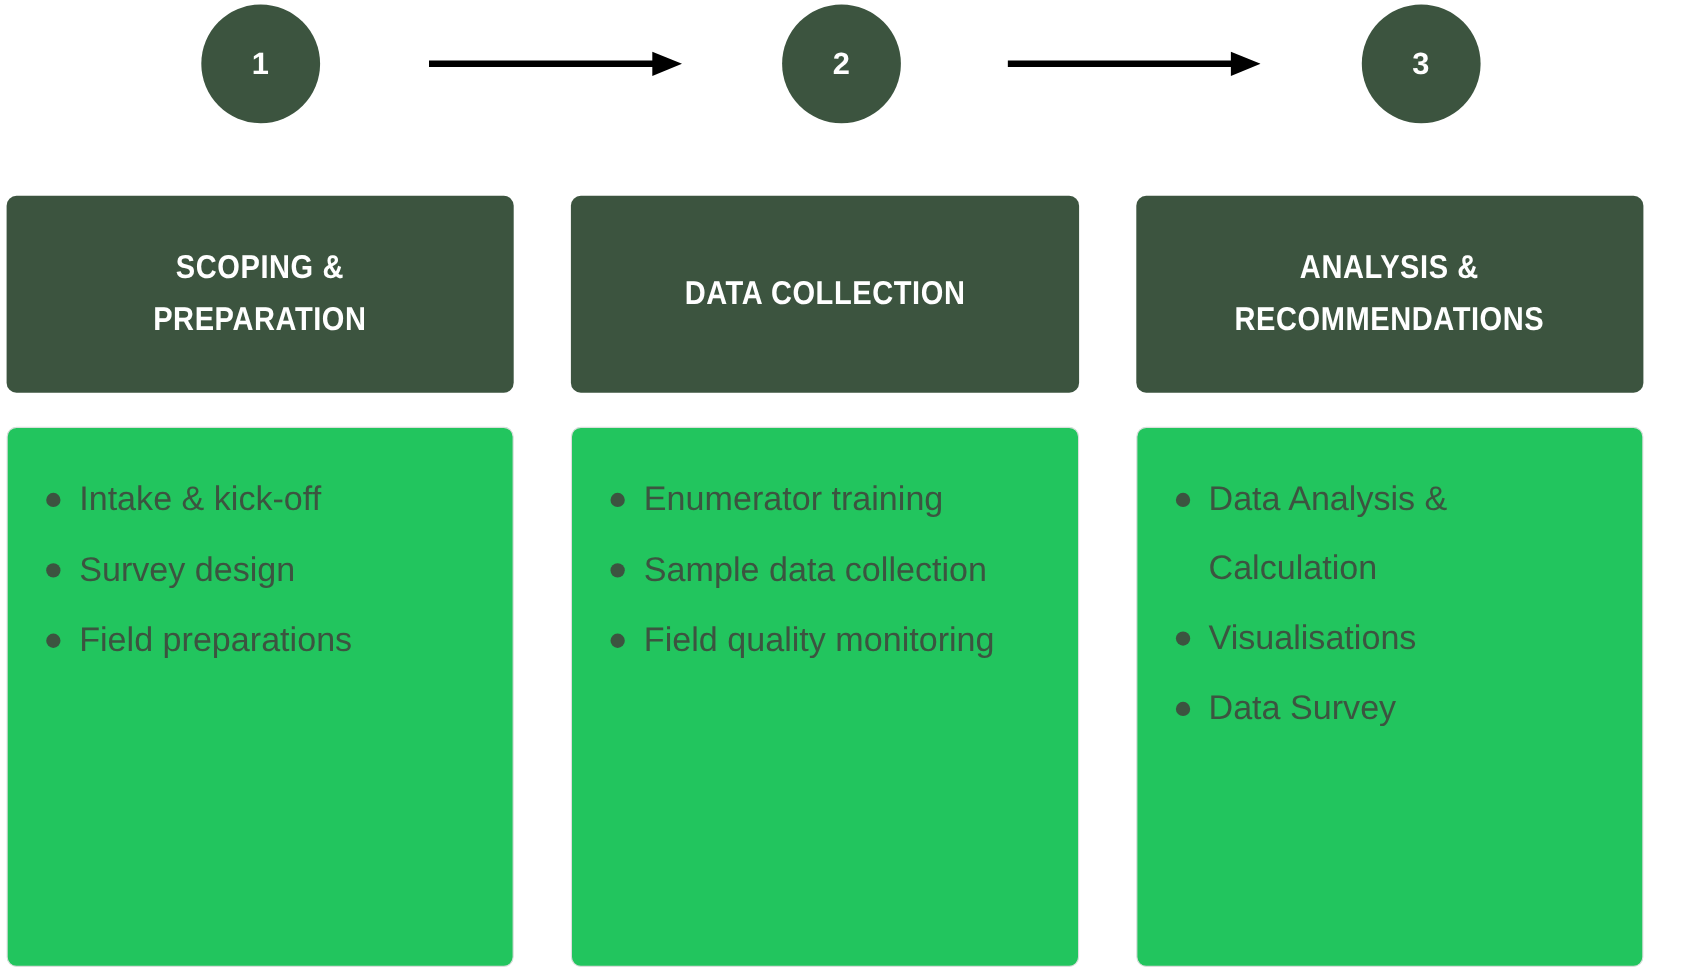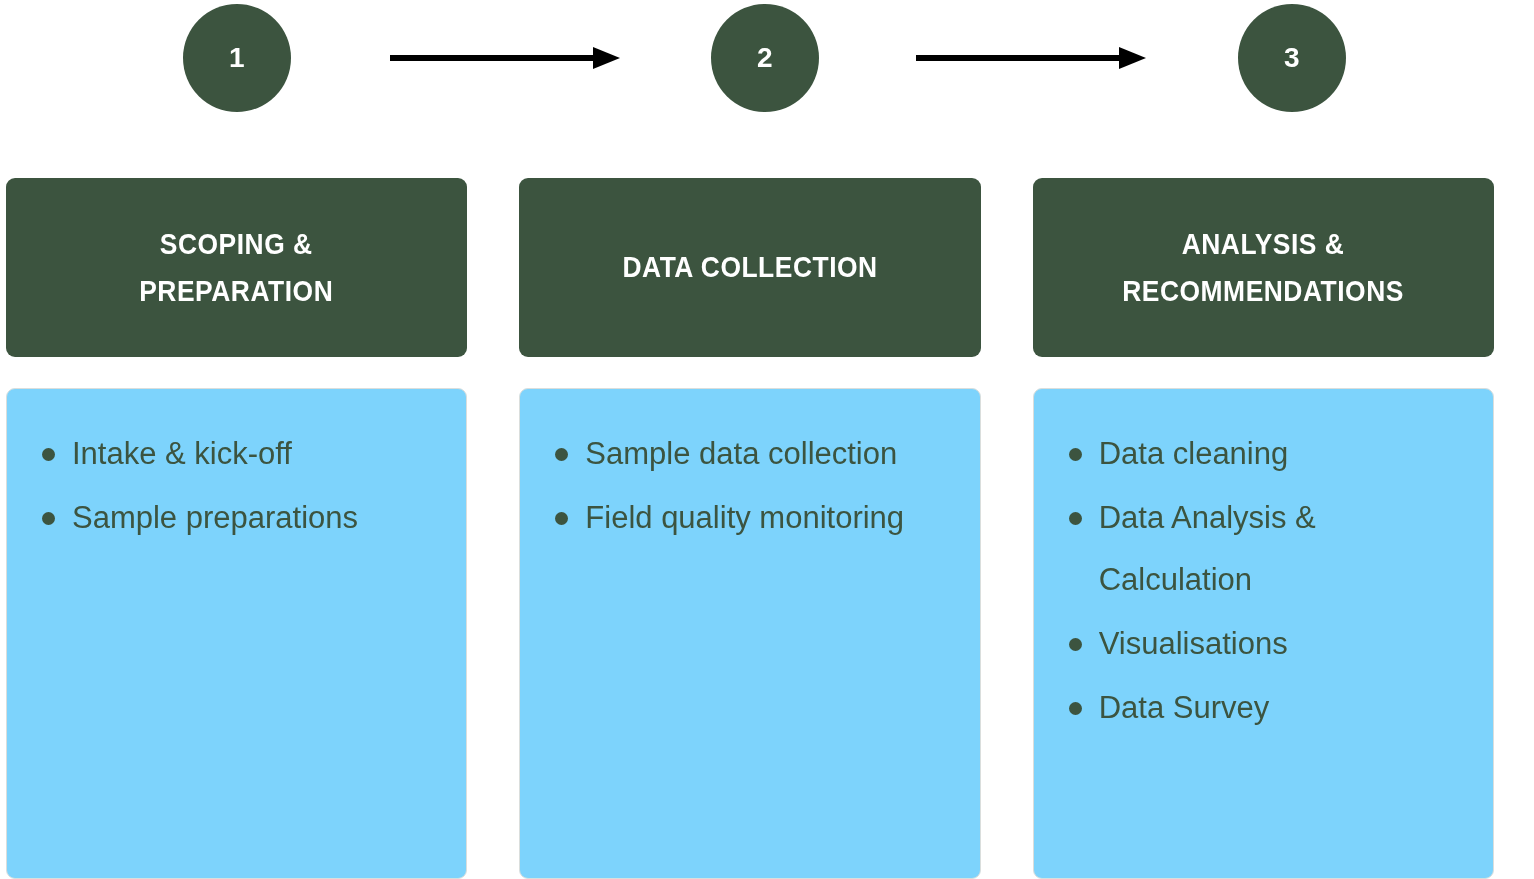--- a/index.html
+++ b/index.html
@@ -99,21 +99,21 @@
     letter-spacing: 0.6px;
     text-transform: uppercase;
     transform: scaleX(0.88);
     transform-origin: center center;
     white-space: pre-line;
   }
 
   .col-body {
     margin-top: 31px;
     flex: 1 1 auto;
-    background: #7dd3fc;
+    background: #22c55e;
     border: 1px solid #DADEDC;
     border-radius: 9px;
     box-sizing: border-box;
     padding: 34px 18px 20px 18px;
   }
 
   .bullet-list {
     list-style: none;
     margin: 0;
     padding: 0;
@@ -179,45 +179,46 @@
   <div class="columns">
 
     <div class="column">
       <div class="col-header">
         <span class="col-header-text">SCOPING &amp;
 PREPARATION</span>
       </div>
       <div class="col-body">
         <ul class="bullet-list">
           <li class="bullet-item">Intake &amp; kick-off</li>
-          <li class="bullet-item">Sample preparations</li>
+          <li class="bullet-item">Survey design</li>
+          <li class="bullet-item">Field preparations</li>
         </ul>
       </div>
     </div>
 
     <div class="column">
       <div class="col-header">
         <span class="col-header-text">DATA COLLECTION</span>
       </div>
       <div class="col-body">
         <ul class="bullet-list">
+          <li class="bullet-item">Enumerator training</li>
           <li class="bullet-item">Sample data collection</li>
           <li class="bullet-item">Field quality monitoring</li>
         </ul>
       </div>
     </div>
 
     <div class="column">
       <div class="col-header">
         <span class="col-header-text">ANALYSIS &amp;
 RECOMMENDATIONS</span>
       </div>
       <div class="col-body">
         <ul class="bullet-list">
-          <li class="bullet-item">Data cleaning</li>
           <li class="bullet-item">Data Analysis &amp; Calculation</li>
           <li class="bullet-item">Visualisations</li>
           <li class="bullet-item">Data Survey</li>
         </ul>
       </div>
     </div>
 
   </div>
 
 </div>

